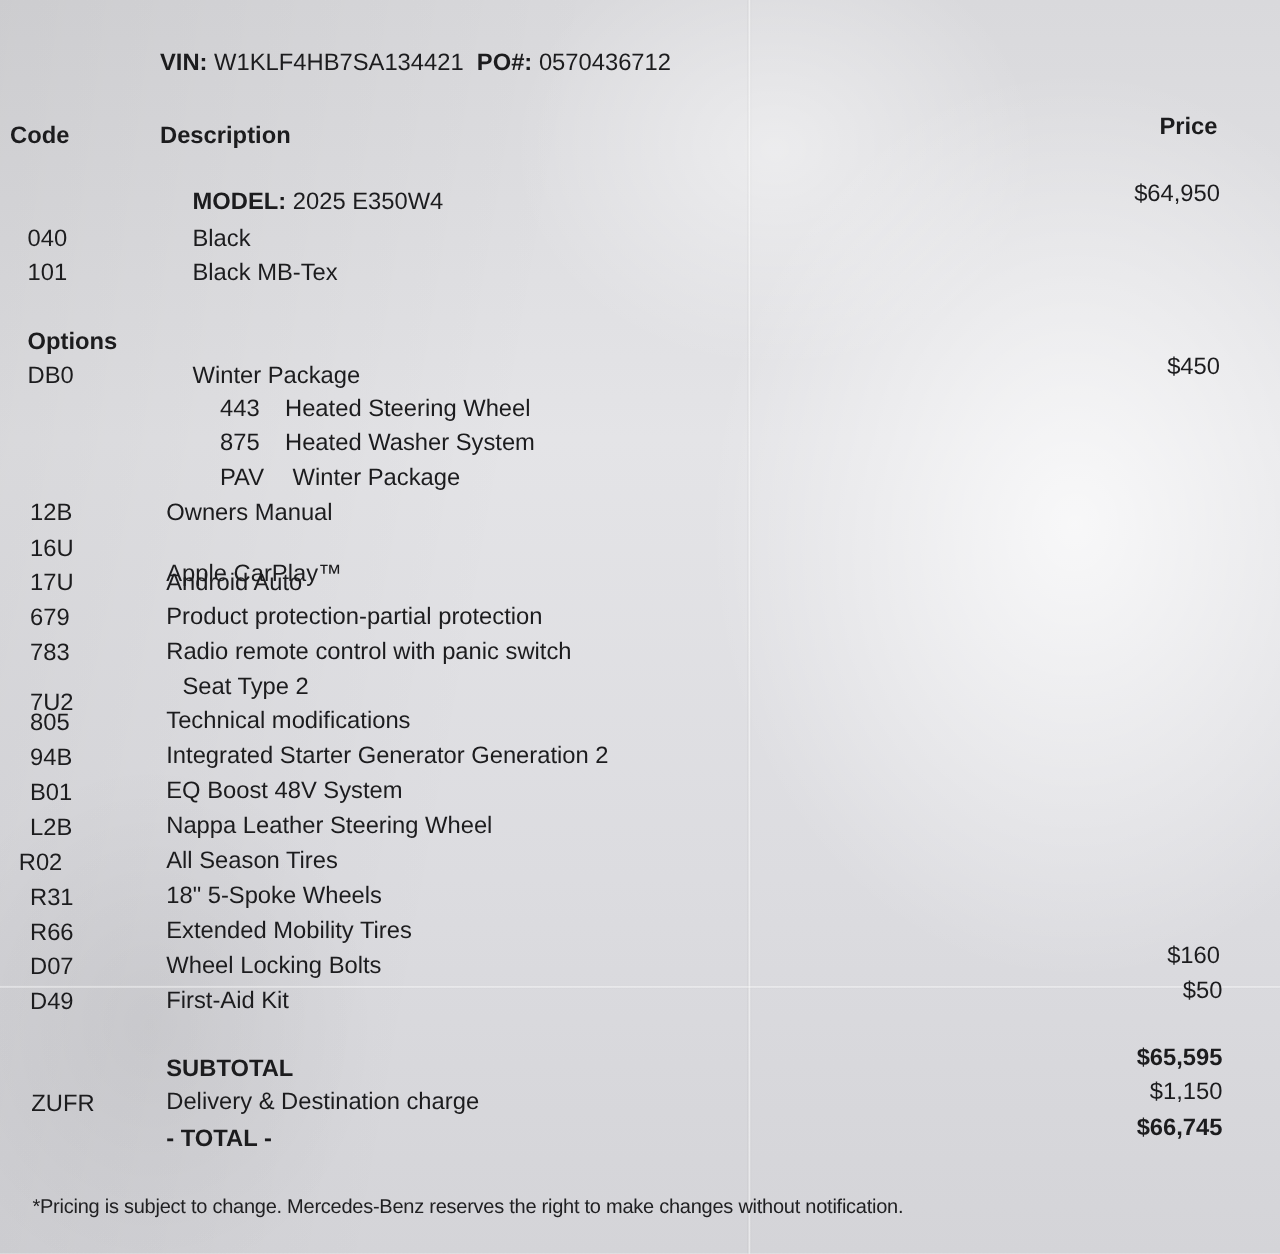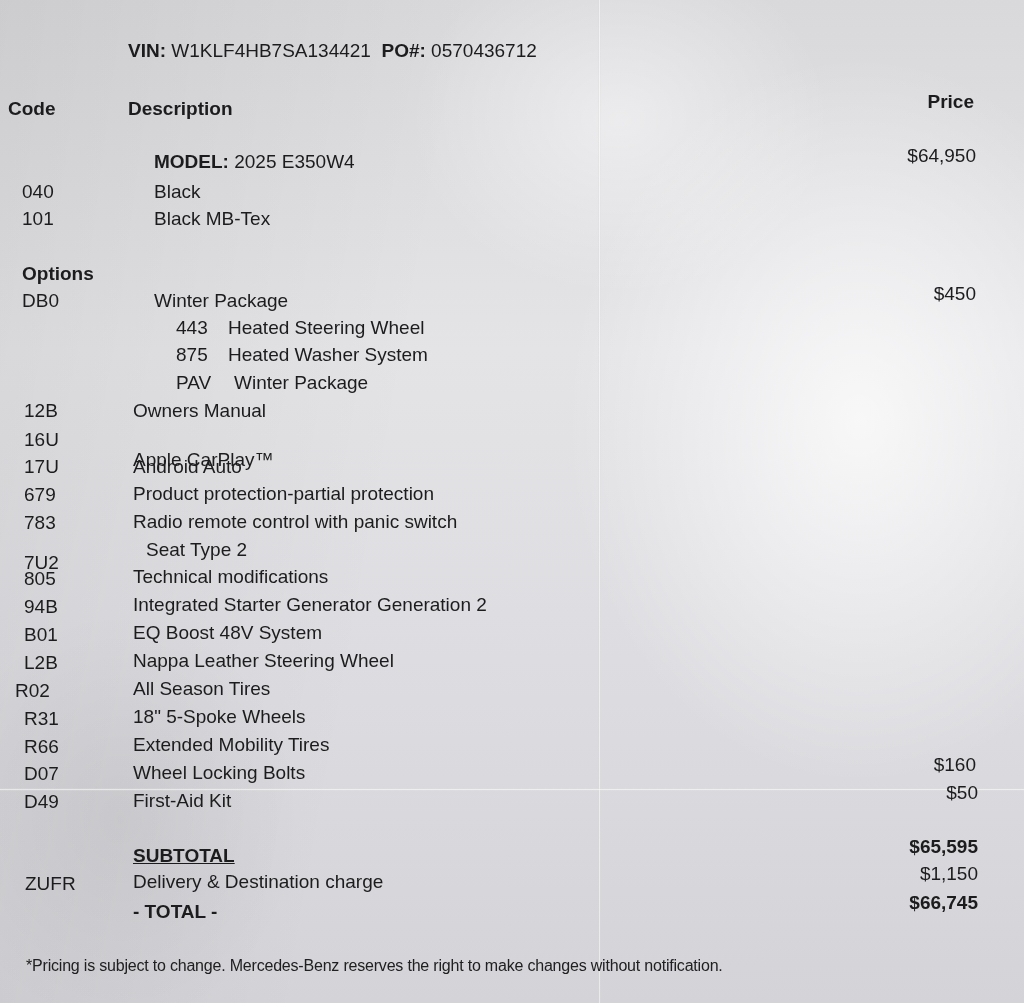--- a/index.html
+++ b/index.html
@@ -166,21 +166,21 @@
   <div class="abs txt" style="left:24px; top:763px;">D07</div>
   <div class="abs txt" style="left:133px; top:762px;">Wheel Locking Bolts</div>
   <div class="abs price" style="top:754px;">$160</div>
 
   <div class="abs txt" style="left:24px; top:791px;">D49</div>
   <div class="abs txt" style="left:133px; top:790px;">First-Aid Kit</div>
   <div class="abs price" style="right:46px; top:782px;">$50</div>
 </div>
 
 <div>
-  <div class="abs txt bold" style="left:133px; top:845px;text-decoration:underline;">SUBTOTAL</div>
+  <div class="abs txt bold" style="left:133px; top:845px;">SUBTOTAL</div>
   <div class="abs price bold" style="right:46px; top:836px;">$65,595</div>
 
   <div class="abs txt" style="left:25px; top:873px;">ZUFR</div>
   <div class="abs txt" style="left:133px; top:871px;">Delivery &amp; Destination charge</div>
   <div class="abs price" style="right:46px; top:863px;">$1,150</div>
 
   <div class="abs txt bold" style="left:133px; top:901px;">- TOTAL -</div>
   <div class="abs price bold" style="right:46px; top:892px;">$66,745</div>
 </div>
 

